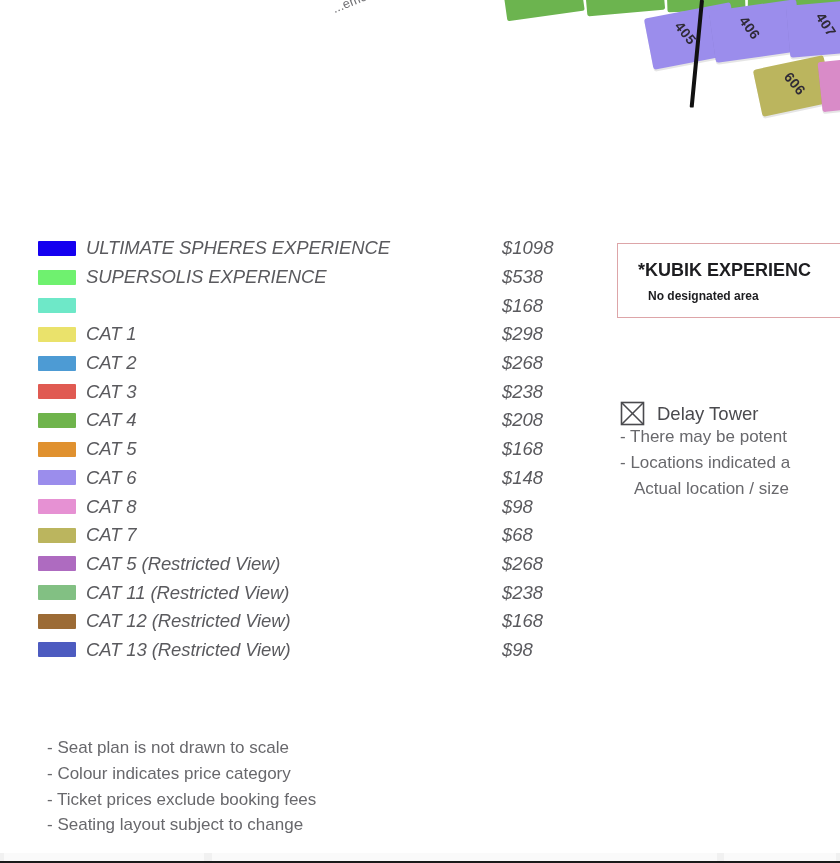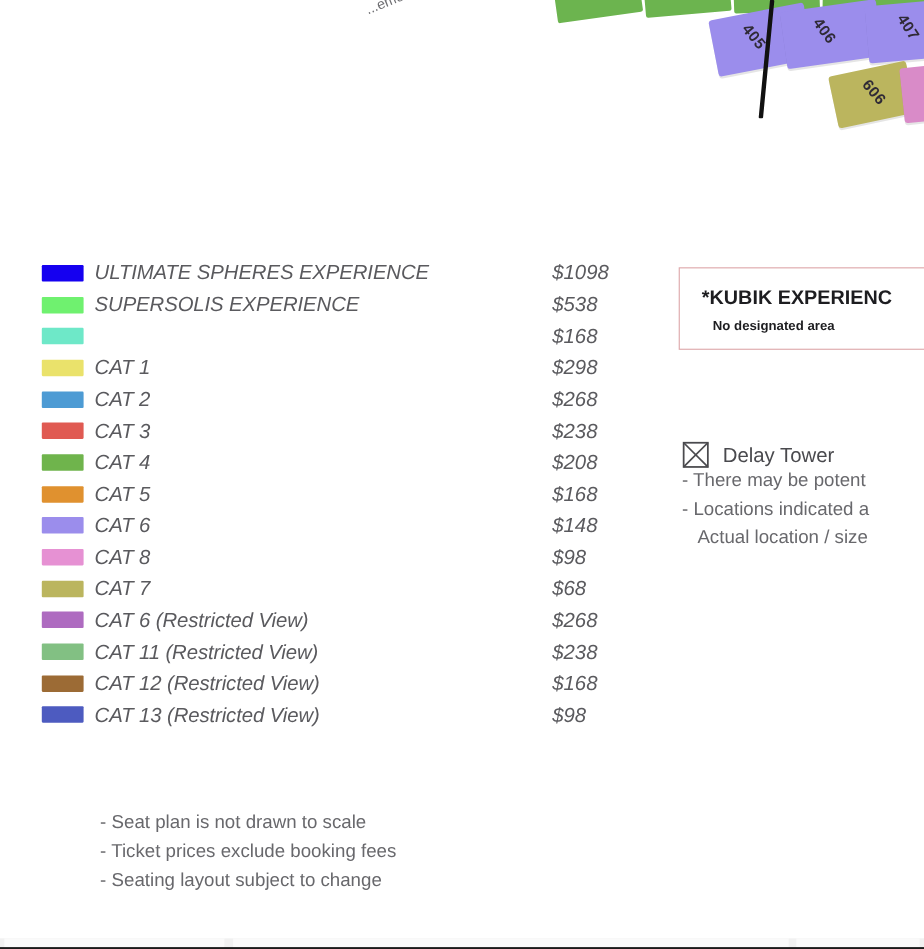--- a/index.html
+++ b/index.html
@@ -100,21 +100,20 @@
     white-space: nowrap;
     font-family: "Liberation Sans", sans-serif;
   }
 
   
   #footnotes {
     position: absolute;
     left: 47px;
     top: 735px;
     width: 430px;
-    margin-left: 44px;
   }
   .footnote {
     color: #68686c;
     font-size: 17px;
     line-height: 25.8px;
     white-space: nowrap;
     font-family: "Liberation Sans", sans-serif;
   }
 
   
@@ -290,21 +289,21 @@
         <span class="legend-name">CAT 8</span>
         <span class="legend-price">$98</span>
       </div>
       <div class="legend-row">
         <span class="swatch" style="background: rgb(187, 181, 94);"></span>
         <span class="legend-name">CAT 7</span>
         <span class="legend-price">$68</span>
       </div>
       <div class="legend-row">
         <span class="swatch" style="background: rgb(174, 107, 192);"></span>
-        <span class="legend-name">CAT 6 (Restricted View)</span>
+        <span class="legend-name">CAT 5 (Restricted View)</span>
         <span class="legend-price">$268</span>
       </div>
       <div class="legend-row">
         <span class="swatch" style="background: rgb(130, 192, 131);"></span>
         <span class="legend-name">CAT 11 (Restricted View)</span>
         <span class="legend-price">$238</span>
       </div>
       <div class="legend-row">
         <span class="swatch" style="background: rgb(156, 107, 53);"></span>
         <span class="legend-name">CAT 12 (Restricted View)</span>
@@ -312,20 +311,21 @@
       </div>
       <div class="legend-row">
         <span class="swatch" style="background: rgb(77, 91, 192);"></span>
         <span class="legend-name">CAT 13 (Restricted View)</span>
         <span class="legend-price">$98</span>
       </div>
     </div>
 
   <div id="footnotes">
       <div class="footnote">- Seat plan is not drawn to scale</div>
+      <div class="footnote">- Colour indicates price category</div>
       <div class="footnote">- Ticket prices exclude booking fees</div>
       <div class="footnote">- Seating layout subject to change</div>
     </div>
 
   <div id="kubik-note">
     <div class="kn-line1">*KUBIK EXPERIENC</div>
     <div class="kn-line2">No designated area</div>
   </div>
 
   <div id="delay-tower">

